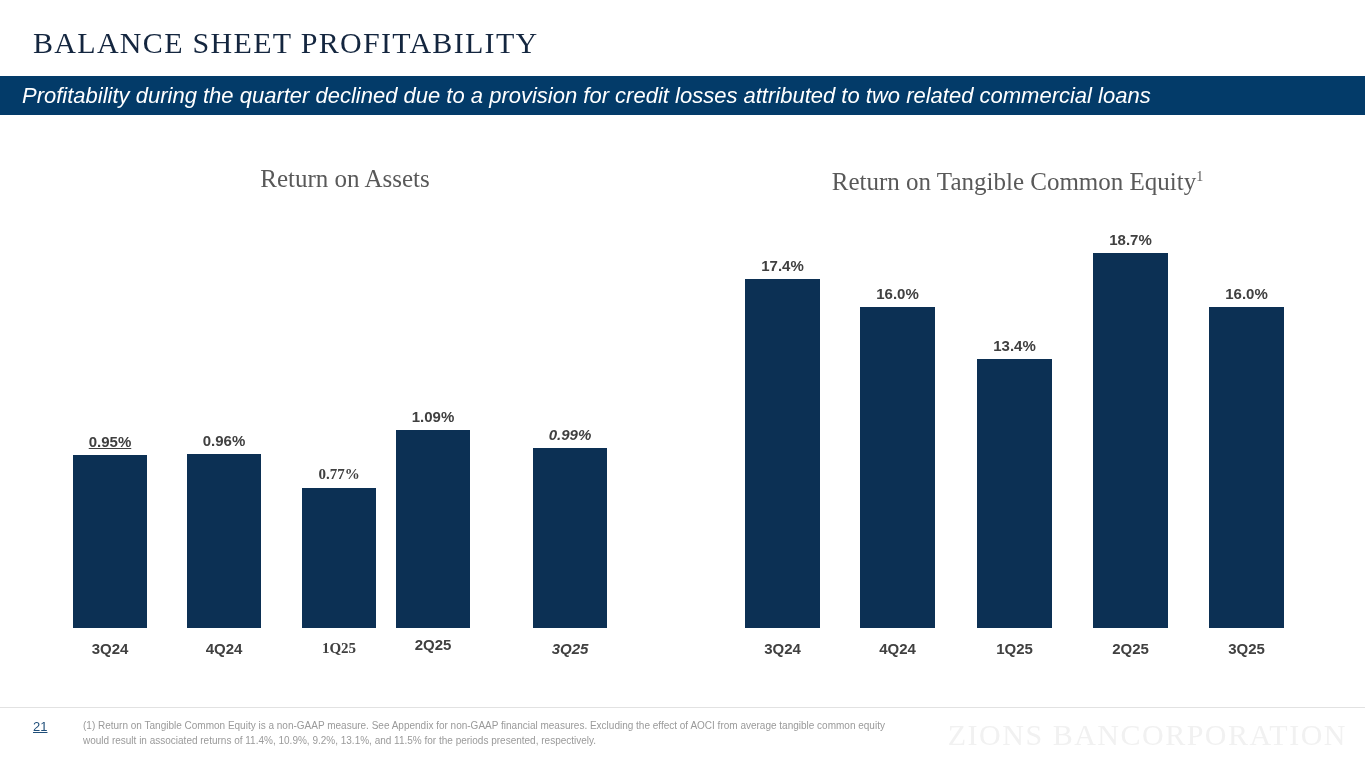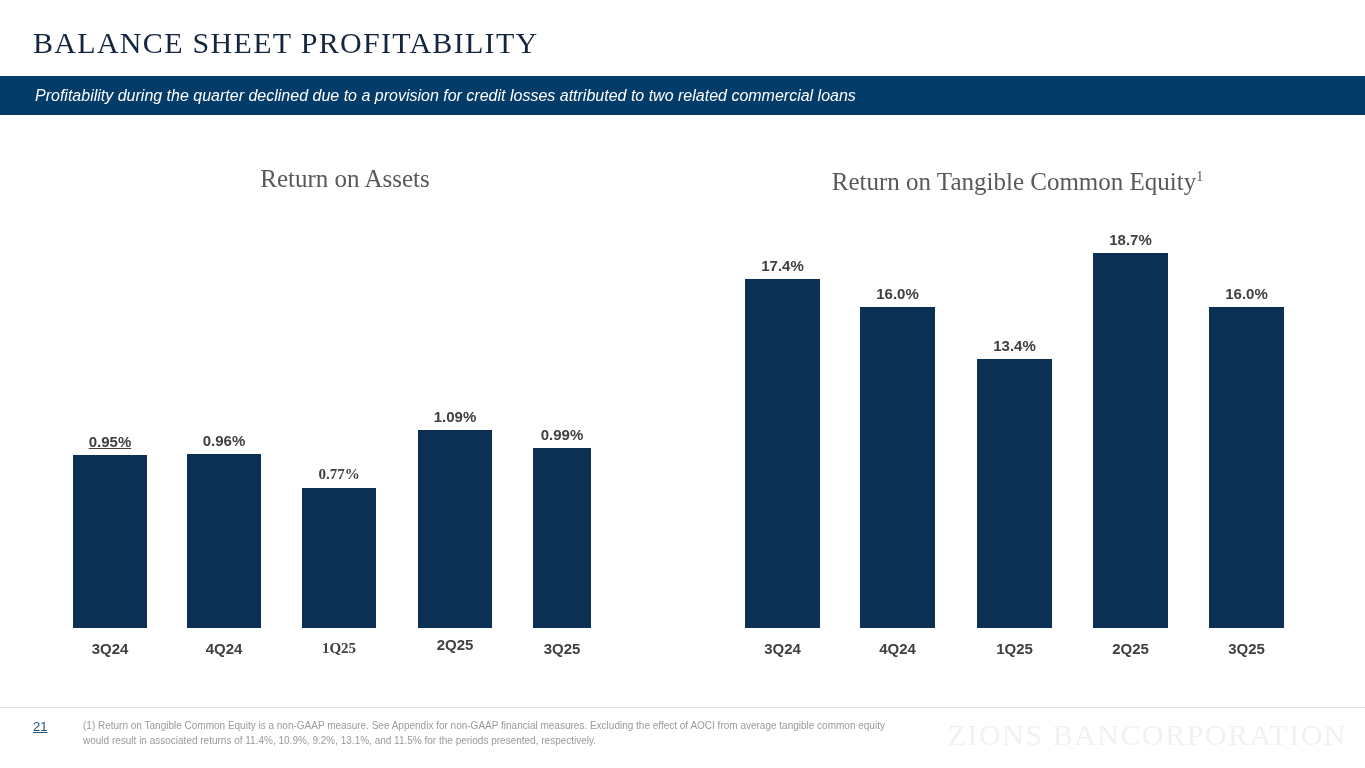--- a/index.html
+++ b/index.html
@@ -41,25 +41,25 @@
   .banner {
     position: absolute;
     left: 0;
     top: 76px;
     width: 1365px;
     height: 39px;
     background: #033b69;
   }
   .banner-text {
     position: absolute;
-    left: 35px;
+    left: 22px;
     top: 0;
     height: 39px;
     line-height: 39px;
-    font-size: 16px;
+    font-size: 22px;
     font-style: italic;
     color: #ffffff;
     white-space: nowrap;
   }
 
   
   .chart {
     position: absolute;
     top: 150px;
     height: 520px;
@@ -190,26 +190,26 @@
           <div class="bar-group" style="left: 152px; width: 74px; height: 198px;">
             <div class="bar" style="height: 174px; background: rgb(12, 48, 84);"></div>
             <div class="bar-value" style="bottom: 179px;">0.96%</div>
             <div class="bar-cat" style="top: 210px;">4Q24</div>
           </div>
           <div class="bar-group" style="left: 267px; width: 74px; height: 198px; font-family: Liberation Serif, serif;">
             <div class="bar" style="height: 140px; background: rgb(12, 48, 84);"></div>
             <div class="bar-value" style="bottom: 145px;">0.77%</div>
             <div class="bar-cat" style="top: 210px;">1Q25</div>
           </div>
-          <div class="bar-group" style="left: 383px; width: 74px; height: 202px;">
+          <div class="bar-group" style="left: 361px; width: 74px; height: 202px;">
             <div class="bar" style="height: 198px; background: rgb(12, 48, 84);"></div>
             <div class="bar-value" style="bottom: 203px;">1.09%</div>
             <div class="bar-cat" style="top: 210px;">2Q25</div>
           </div>
-          <div class="bar-group" style="left: 498px; width: 58px; height: 198px;">
+          <div class="bar-group" style="left: 498px; width: 74px; height: 198px; font-style: italic;">
             <div class="bar" style="height: 180px; background: rgb(12, 48, 84);"></div>
             <div class="bar-value" style="bottom: 185px;">0.99%</div>
             <div class="bar-cat" style="top: 210px;">3Q25</div>
           </div>
         </div>
     </div>
   </div>
 
   <div class="chart right">
     <div class="chart-title">

